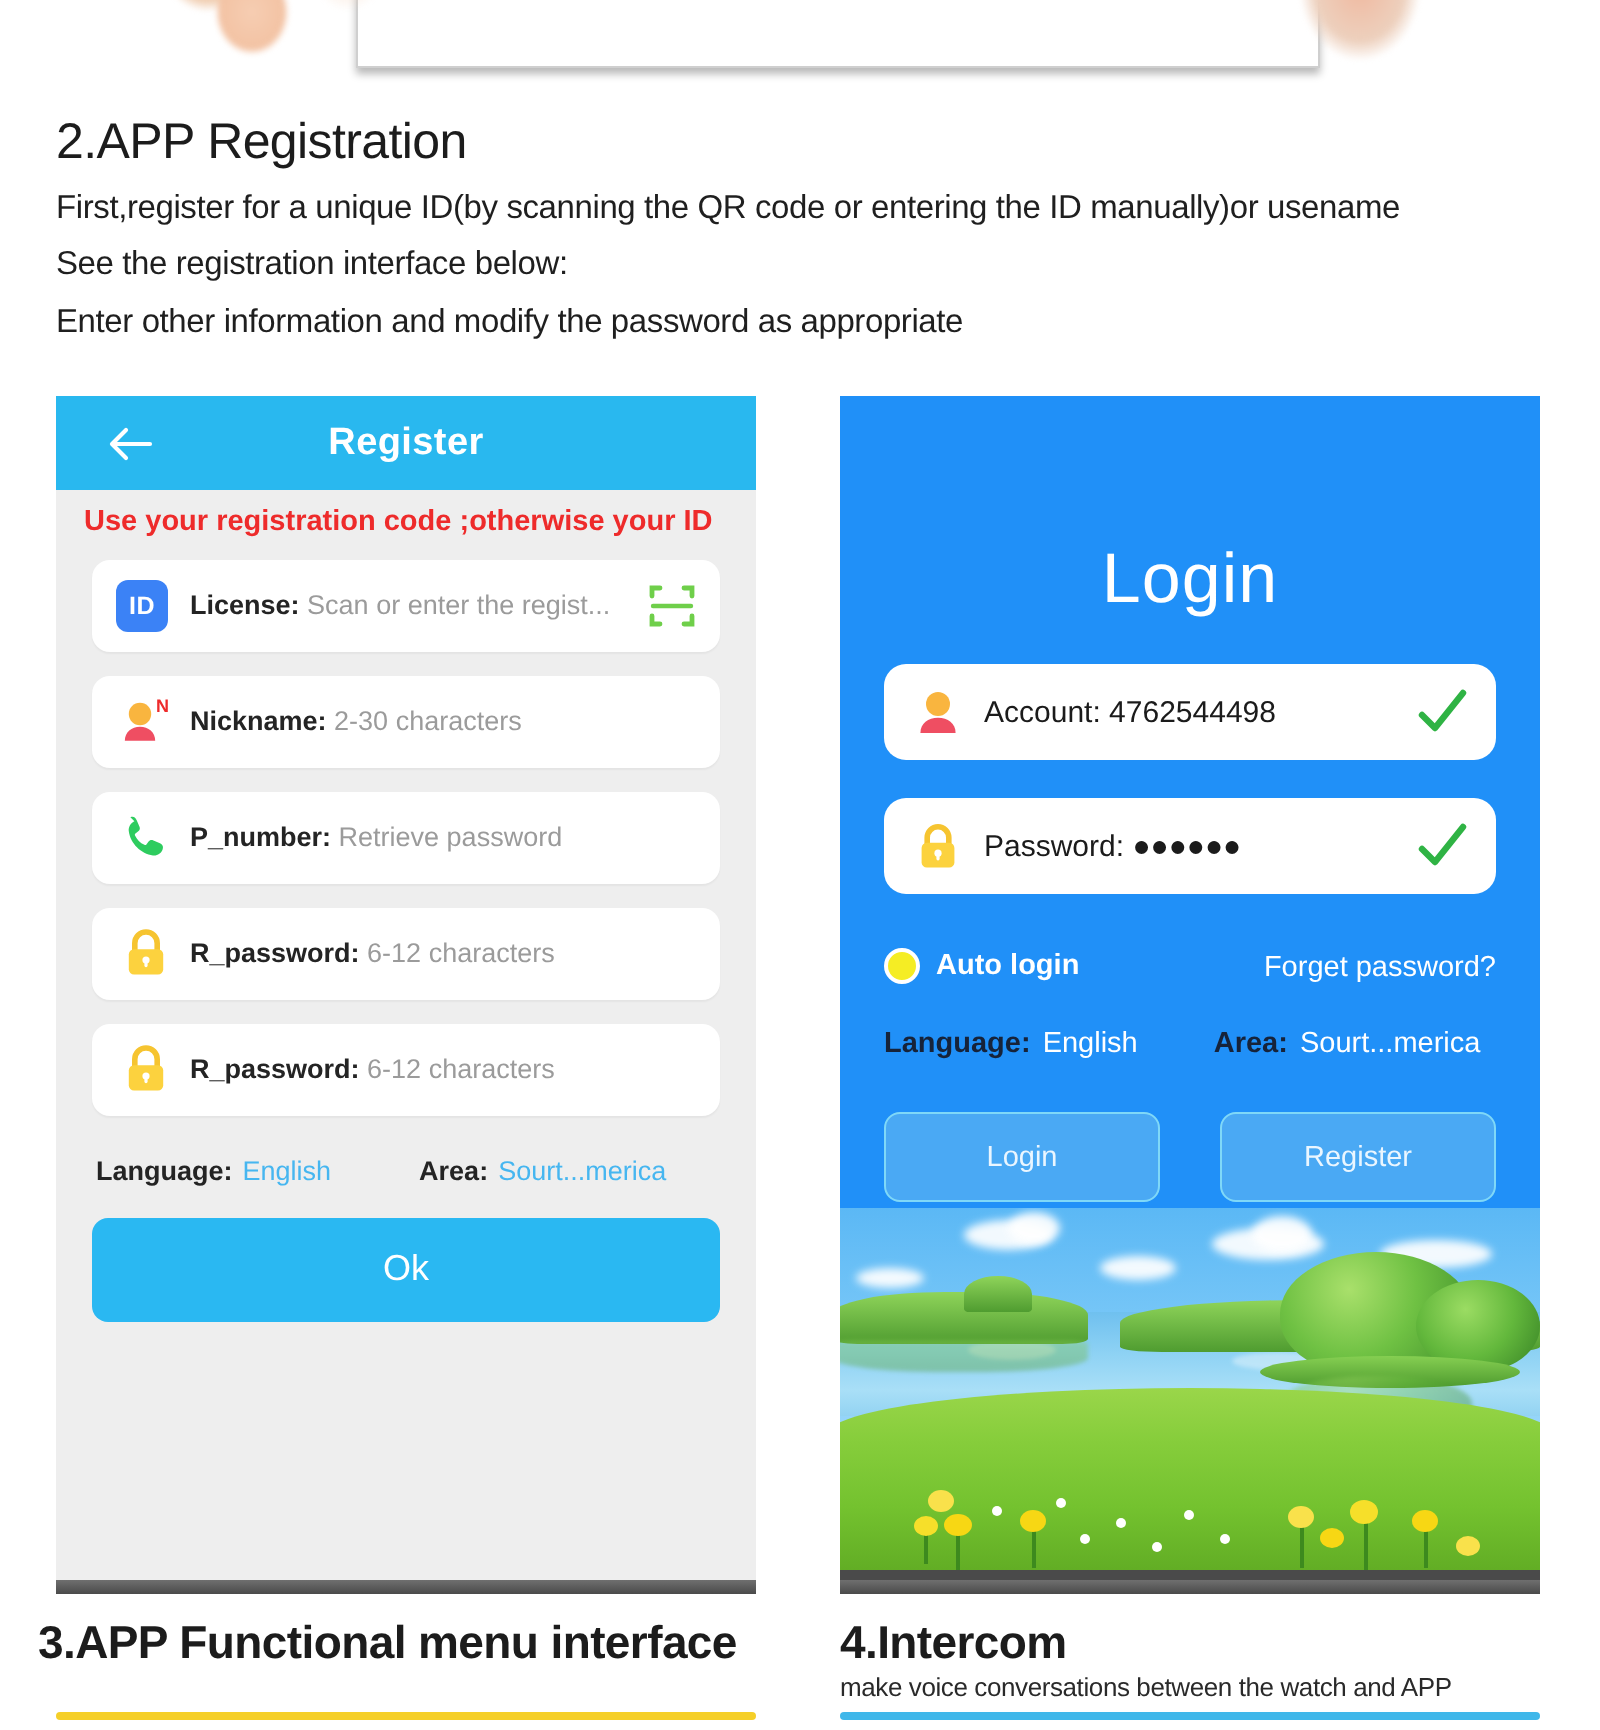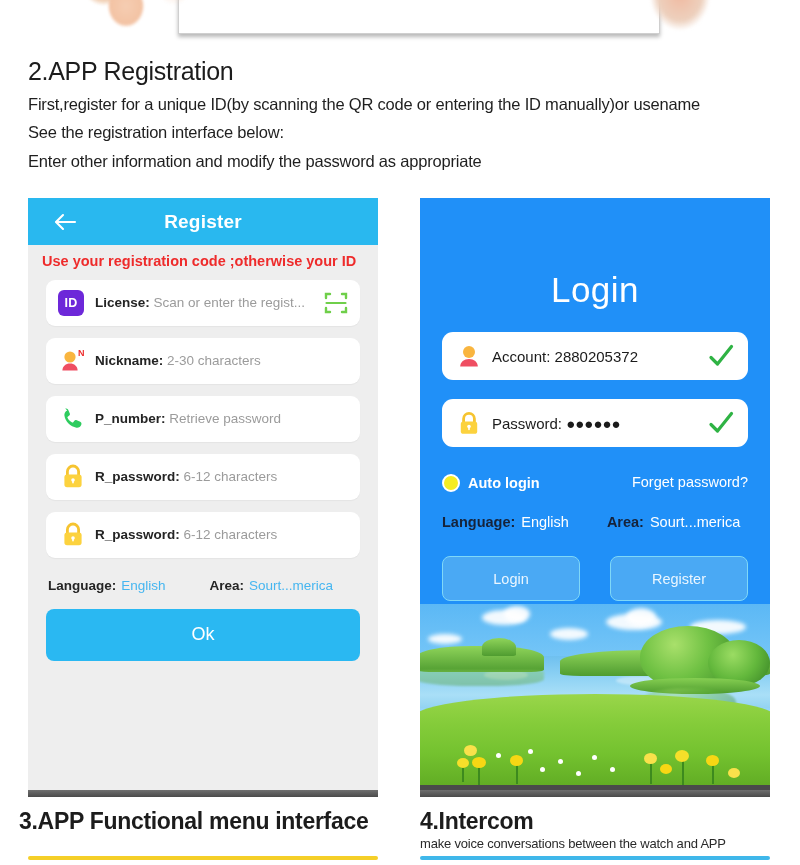--- a/index.html
+++ b/index.html
@@ -79,21 +79,21 @@
     background:#ffffff;border-radius:9px;height:46px;margin-bottom:12px;
     display:flex;align-items:center;padding:0 12px;position:relative;
     box-shadow:0 1px 1px rgba(0,0,0,.045);
   }
   .f-icon{width:30px;height:30px;flex:0 0 30px;position:relative;margin-right:7px;}
   .f-text{font-size:13.5px;color:#9b9b9b;white-space:nowrap;overflow:hidden;}
   .f-text b{color:#242424;font-weight:700;}
   .scan-ic{position:absolute;right:12px;top:50%;transform:translateY(-50%);width:24px;height:24px;}
 
   .id-badge{
-    width:26px;height:26px;border-radius:6px;background:#6d28d9;
+    width:26px;height:26px;border-radius:6px;background:#3b82f6;
     color:#ffffff;font-size:12.5px;font-weight:700;
     display:flex;align-items:center;justify-content:center;
     margin-top:2px;letter-spacing:.3px;
   }
 
   .reg-meta{
     display:flex;align-items:center;padding:8px 0 0 20px;font-size:13.5px;
   }
   .meta-k{color:#242424;font-weight:700;}
   .meta-v{color:#46b6f0;margin-left:5px;}
@@ -123,21 +123,21 @@
   .lfield{
     background:#ffffff;border-radius:11px;height:48px;margin-bottom:19px;
     display:flex;align-items:center;padding:0 14px;position:relative;
   }
   .lf-icon{width:26px;height:28px;flex:0 0 26px;margin-right:10px;position:relative;}
   .lf-text{font-size:15px;color:#1b1b1b;}
   .lf-text b{font-weight:400;}
   .check{position:absolute;right:14px;top:50%;transform:translateY(-50%);width:26px;height:24px;}
 
   .login-row1{
-    display:flex;align-items:flex-start;justify-content:space-between;
+    display:flex;align-items:flex-end;justify-content:space-between;
     padding:8px 22px 0 22px;
   }
   .auto-login{display:flex;align-items:center;}
   .radio{
     width:14px;height:14px;border-radius:50%;background:#f5ed24;
     border:2px solid #ffffff;margin-right:8px;
   }
   .auto-lbl{color:#ffffff;font-size:14.5px;font-weight:700;}
   .forget{color:#ffffff;font-size:14.5px;cursor:pointer;}
 
@@ -317,21 +317,21 @@
 
     <div class="login-fields">
 
       <div class="lfield">
         <span class="lf-icon">
           <svg viewBox="0 0 26 28" width="26" height="28">
             <circle cx="13" cy="10" r="6" fill="#f9b53f"></circle>
             <path d="M4.2 24.5c0-4.7 3.9-7.6 8.8-7.6s8.8 2.9 8.8 7.6z" fill="#ef4e62"></path>
           </svg>
         </span>
-        <span class="lf-text"><b>Account:</b> <span>2880205372</span></span>
+        <span class="lf-text"><b>Account:</b> <span>4762544498</span></span>
         <span class="check">
           <svg viewBox="0 0 26 24" width="26" height="24">
             <path d="M3 13.5 L9.5 20 L23.5 2.5" fill="none" stroke="#2fb344" stroke-width="3.2" stroke-linecap="round" stroke-linejoin="round"></path>
           </svg>
         </span>
       </div>
 
       <div class="lfield">
         <span class="lf-icon">
           <svg viewBox="0 0 26 28" width="26" height="28">

